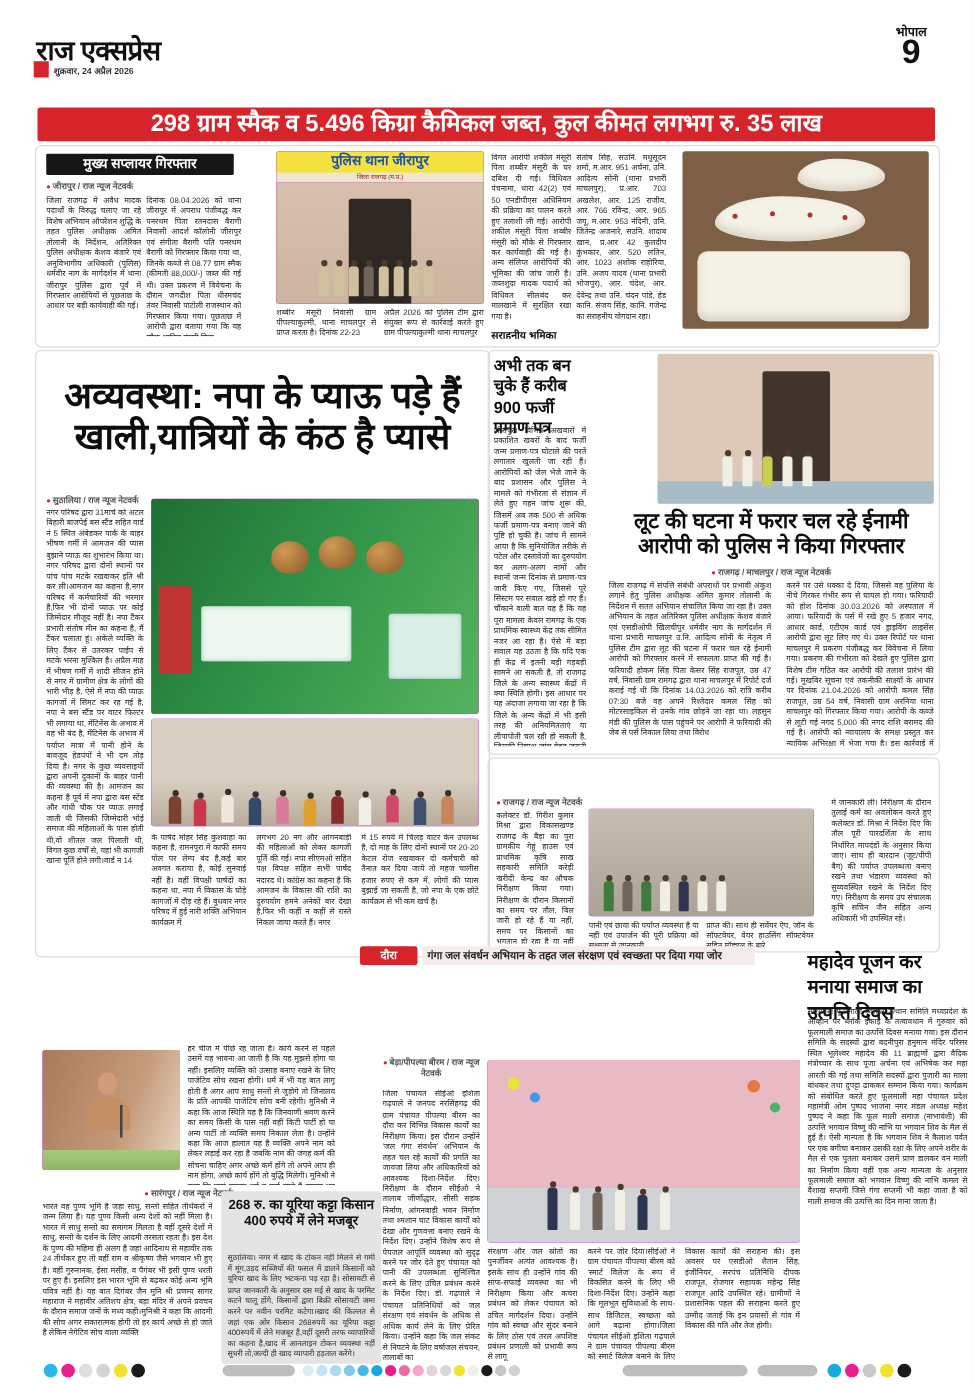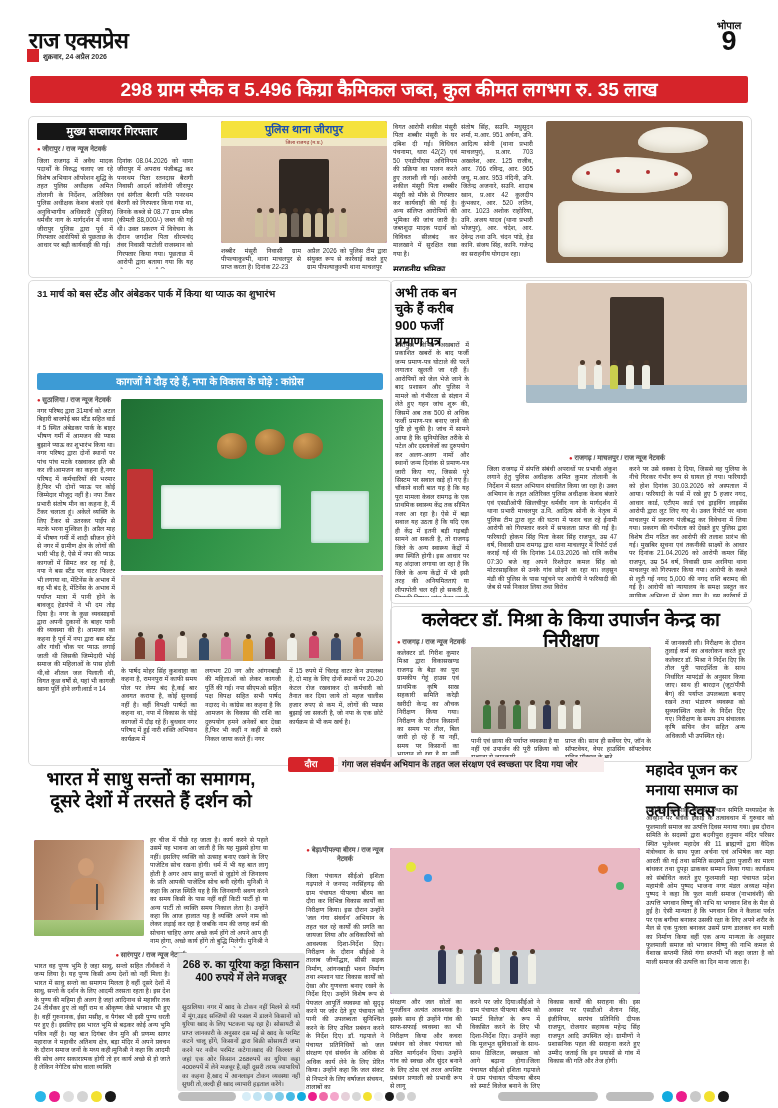--- a/index.html
+++ b/index.html
@@ -9,21 +9,21 @@
   
   .mast-logo{left:29px;top:24px;font-size:22px;font-weight:bold;color:#111;letter-spacing:-0.5px;}
   .mast-redsq{left:27px;top:49px;width:12px;height:13px;background:#d6242a;}
   .mast-date{left:43px;top:52px;font-size:7px;font-weight:bold;color:#333;}
   .mast-bar{left:96px;top:51px;width:654px;height:11px;background:#d6242a;text-align:right;}
   .mast-url{font-size:8px;font-weight:bold;color:#fff;line-height:11px;padding-right:6px;display:inline-block;}
   .mast-title{left:150px;top:4px;width:478px;text-align:center;font-size:38px;font-weight:bold;color:#0c0c0c;letter-spacing:-1px;}
   .mast-city{right:26px;top:18px;width:46px;text-align:center;font-size:10px;font-weight:bold;color:#111;}
   .mast-page{right:26px;top:28px;width:46px;text-align:center;font-size:27px;font-weight:bold;color:#111;line-height:1;}
   
-  .banner{left:30px;top:76px;width:718px;height:27px;background:#d6242a;color:#fff;text-align:center;
+  .banner{left:30px;top:86px;width:718px;height:27px;background:#d6242a;color:#fff;text-align:center;
           font-size:19px;font-weight:bold;line-height:27px;border-radius:2px;}
   
   .storybox{border:1px solid #dcdcdc;border-radius:5px;}
   
   .flagbar{background:#161616;color:#fff;text-align:center;font-size:11px;font-weight:bold;line-height:17px;border-radius:1px;}
   .byline{font-size:6.8px;font-weight:bold;color:#555;white-space:nowrap;overflow:hidden;}
   .byline::before{content:"● ";color:#d6242a;font-size:6px;}
   .byline.wrap{white-space:normal;text-align:center;}
   .bcol{font-size:6.3px;line-height:1.34;text-align:justify;color:#2b2b2b;overflow:hidden;}
   .subhead-red{font-size:8.5px;font-weight:bold;color:#111;border-bottom:1.5px solid #d6242a;display:inline-block;margin:2px 0 1px 0;}
@@ -126,22 +126,21 @@
         <div class="pdot" style="left:14px;top:14px;"></div>
           <div class="pdot" style="left:44px;top:12px;"></div>
         <div class="pdot" style="left:74px;top:13px;"></div>
           <div class="pdot" style="left:102px;top:15px;"></div>
       </div>
       <div class="packet" style="left:12px;top:80px;width:170px;height:56px;border-radius:8px;"></div>
     </div>
   </div>
 
   <div class="abs storybox" style="left:28px;top:280px;width:362px;height:484px;">
-    <div class="abs kicker" style="left:8px;top:6px;width:348px;">31 मार्च को बस स्टैंड और अंबेडकर पार्क में किया था प्याऊ का शुभारंभ</div>
-    <div class="abs bluebar" style="left:8px;top:92px;width:346px;height:17px;">कागजों मे दौड़ रहे हैं, नपा के विकास के घोड़े : कांग्रेस</div>
+    <div class="abs hl" style="left:6px;top:20px;width:350px;font-size:29px;line-height:1.13;text-align:center;">अव्यवस्था: नपा के प्याऊ पड़े हैं खाली,यात्रियों के कंठ है प्यासे</div>
     <div class="abs byline" style="left:8px;top:114px;width:170px;">सुठालिया / राज न्यूज नेटवर्क</div>
     <div class="abs bcol" style="left:8px;top:126px;width:78px;height:350px;">नगर परिषद द्वारा 31मार्च को अटल बिहारी बाजपेई बस स्टैंड सहित वार्ड नं 5 स्थित अंबेडकर पार्क के बाहर भीषण गर्मी में आमजन की प्यास बुझाने प्याऊ का शुभारंभ किया था।नगर परिषद द्वारा दोनों स्थानों पर पांच पांच मटके रखवाकर इति श्री कर ली।आमजन का कहना है,नगर परिषद में कर्मचारियों की भरमार है,फिर भी दोनों प्याऊ पर कोई जिम्मेदार मौजूद नहीं है। नपा टैंकर प्रभारी संतोष मीन का कहना है, मैं टैंकर चलाता हूं। अकेले व्यक्ति के लिए टैंकर से उतरकर पाईप से मटके भरना मुश्किल है। अप्रैल माह में भीषण गर्मी में शादी सीजन होने से नगर में ग्रामीण क्षेत्र के लोगों की भारी भीड़ है, ऐसे में नपा की प्याऊ कागजों में सिमट कर रह गई है, नपा ने बस स्टैंड पर वाटर फिल्टर भी लगाया था, मेंटिनेंस के अभाव में वह भी बंद है, मेंटिनेंस के अभाव में पर्याप्त मात्रा में पानी होने के बावजूद हेडपंपों ने भी दम तोड़ दिया है। नगर के कुछ व्यवसाइयों द्वारा अपनी दुकानों के बाहर पानी की व्यवस्था की है। आमजन का कहना है पूर्व में नपा द्वारा बस स्टेंड और गांधी चौक पर प्याऊ लगाई जाती थी जिसकी जिम्मेदारी भोई समाज की महिलाओं के पास होती थी,वो शीतल जल पिलाती थी, विगत कुछ वर्षों से, यहां भी कागजी खाना पूर्ति होने लगी।वार्ड न 14</div>
 
     <div class="photo" style="left:92px;top:118px;width:262px;height:172px;">
       <div class="pots-bg"></div>
       <div class="pots-flag" style="left:6px;top:70px;width:26px;height:70px;"></div>
       <div class="pot" style="left:96px;top:34px;"></div>
       <div class="pot" style="left:134px;top:30px;"></div>
       <div class="pot" style="left:172px;top:34px;"></div>
       <div class="pots-banner" style="left:40px;top:86px;width:120px;height:44px;"></div>
@@ -176,48 +175,47 @@
       <div class="ph-door" style="left:84px;top:14px;width:54px;height:88px;background:#40342c;"></div>
       <div class="loot-floor"></div>
       <div class="figrow" style="left:52px;bottom:14px;gap:8px;">
         <div class="fig white"></div>
           <div class="fig white"></div>
           <div class="fig yellow"></div>
         <div class="fig white"></div>
           <div class="fig white"></div>
       </div>
     </div>
+    <div class="abs hl" style="left:95px;top:126px;width:262px;font-size:17px;line-height:1.2;text-align:center;">लूट की घटना में फरार चल रहे ईनामी आरोपी को पुलिस ने किया गिरफ्तार</div>
     <div class="abs byline" style="left:98px;top:172px;width:256px;text-align:center;">राजगढ़ / माचलपुर / राज न्यूज नेटवर्क</div>
     <div class="abs bcol" style="left:96px;top:184px;width:130px;height:132px;">जिला राजगढ़ में संपत्ति संबंधी अपराधों पर प्रभावी अंकुश लगाने हेतु पुलिस अधीक्षक अमित कुमार तोलानी के निर्देशन में सतत अभियान संचालित किया जा रहा है। उक्त अभियान के तहत अतिरिक्त पुलिस अधीक्षक केशव बंजारे एवं एसडीओपी खिलचीपुर धर्मवीर नाग के मार्गदर्शन में थाना प्रभारी माचलपुर उ.नि. आदित्य सोनी के नेतृत्व में पुलिस टीम द्वारा लूट की घटना में फरार चल रहे ईनामी आरोपी को गिरफ्तार करने में सफलता प्राप्त की गई है। फरियादी होकम सिंह पिता केसर सिंह राजपूत, उम्र 47 वर्ष, निवासी ग्राम रामगढ़ द्वारा थाना माचलपुर में रिपोर्ट दर्ज कराई गई थी कि दिनांक 14.03.2026 को रात्रि करीब 07:30 बजे वह अपने रिश्तेदार कमल सिंह को मोटरसाइकिल से उनके गांव छोड़ने जा रहा था। लहसुन मंडी की पुलिस के पास पहुंचने पर आरोपी ने फरियादी की जेब से पर्स निकाल लिया तथा विरोध</div>
     <div class="abs bcol" style="left:238px;top:184px;width:118px;height:132px;">करने पर उसे धक्का दे दिया, जिससे वह पुलिया के नीचे गिरकर गंभीर रूप से घायल हो गया। फरियादी को होश दिनांक 30.03.2026 को अस्पताल में आया। फरियादी के पर्स में रखे हुए 5 हजार नगद, आधार कार्ड, एटीएम कार्ड एवं ड्राइविंग लाइसेंस आरोपी द्वारा लूट लिए गए थे। उक्त रिपोर्ट पर थाना माचलपुर में प्रकरण पंजीबद्ध कर विवेचना में लिया गया। प्रकरण की गंभीरता को देखते हुए पुलिस द्वारा विशेष टीम गठित कर आरोपी की तलाश प्रारंभ की गई। मुखबिर सूचना एवं तकनीकी साक्ष्यों के आधार पर दिनांक 21.04.2026 को आरोपी कमल सिंह राजपूत, उम्र 54 वर्ष, निवासी ग्राम अरनिया थाना माचलपुर को गिरफ्तार किया गया। आरोपी के कब्जे से लूटी गई नगद 5,000 की नगद राशि बरामद की गई है। आरोपी को न्यायालय के समक्ष प्रस्तुत कर न्यायिक अभिरक्षा में भेजा गया है। इस कार्रवाई में थाना प्रभारी उ.नि. आदित्य सोनी, सउनि राकेश सिंह, प्र.आर. अवधेश, आरक्षक गोविन्द जाट एवं अनिल का विशेष योगदान रहा।</div>
   </div>
 
   <div class="abs storybox" style="left:390px;top:606px;width:360px;height:154px;">
-    <div class="abs hl" style="left:4px;top:3px;width:352px;font-size:19px;line-height:1.1;text-align:center;">कलेक्टर डॉ. मिश्रा के किया उपार्जन केन्द्र का निरीक्षण</div>
     <div class="abs byline" style="left:6px;top:30px;width:120px;">राजगढ़ / राज न्यूज नेटवर्क</div>
     <div class="abs bcol" style="left:6px;top:42px;width:62px;height:106px;">कलेक्टर डॉ. गिरीश कुमार मिश्रा द्वारा विकासखण्ड राजगढ़ के बैड़ा का पुरा ग्रामकीय गेहूं हाउस एवं प्राथमिक कृषि साख सहकारी समिति करेड़ी खरीदी केन्द्र का औचक निरीक्षण किया गया। निरीक्षण के दौरान किसानों का समय पर तौल, बिल जारी हो रहे हैं या नहीं, समय पर किसानों का भुगतान हो रहा है या नहीं एवं किसानों के लिए उपार्जन केन्द्र पर</div>
 
     <div class="photo" style="left:80px;top:40px;width:180px;height:86px;">
       <div class="coll-bg"></div>
       <div class="figrow" style="left:12px;bottom:4px;gap:7px;">
         <div class="fig green"></div>
           <div class="fig dark"></div>
           <div class="fig green"></div>
         <div class="fig white"></div>
           <div class="fig navy"></div>
           <div class="fig white"></div>
           <div class="fig white"></div>
       </div>
     </div>
     <div class="abs caption" style="left:80px;top:130px;width:88px;height:21px;">पानी एवं छाया की पर्याप्त व्यवस्था है या नहीं एवं उपार्जन की पूरी प्रक्रिया को सूक्ष्मता से जानकारी</div>
     <div class="abs caption" style="left:174px;top:130px;width:86px;height:21px;">प्राप्त की। साथ ही सर्वेयर ऐप, जॉन के सॉफ्टवेयर, वेयर हाउसिंग सॉफ्टवेयर सहित मॉड्यूल के बारे</div>
     <div class="abs bcol" style="left:274px;top:32px;width:80px;height:118px;">में जानकारी ली। निरीक्षण के दौरान तुलाई कर्म का अवलोकन करते हुए कलेक्टर डॉ. मिश्रा ने निर्देश दिए कि तौल पूरी पारदर्शिता के साथ निर्धारित मापदंडों के अनुसार किया जाए। साथ ही बारदान (जूट/पीपी बैग) की पर्याप्त उपलब्धता बनाए रखने तथा भंडारण व्यवस्था को सुव्यवस्थित रखने के निर्देश दिए गए। निरीक्षण के समय उप संचालक कृषि सचिन जैन सहित अन्य अधिकारी भी उपस्थित रहे।</div>
   </div>
 
-  <div class="abs hl" style="left:32px;top:768px;width:238px;font-size:18.5px;line-height:1.2;text-align:center;">भारत में साधु सन्तों का समागम, दूसरे देशों में तरसते हैं दर्शन को</div>
   <div class="photo" style="left:34px;top:840px;width:110px;height:96px;">
     <div class="monk-bg"></div>
     <div class="monk-head" style="left:44px;top:18px;"></div>
     <div class="monk-body" style="left:36px;top:38px;"></div>
     <div class="mic" style="left:62px;top:44px;"></div>
     <div class="monk-table"></div>
   </div>
   <div class="abs bcol" style="left:150px;top:836px;width:118px;height:112px;">हर चीज में पीछे रह जाता है। कार्य करने से पहले उसमें यह भावना आ जाती है कि यह मुझसे होगा या नहीं। इसलिए व्यक्ति को उत्साह बनाए रखने के लिए पाजेटिव सोच रखना होगी। धर्म में भी यह बात लागू होती है अगर आप साधु सन्तों से जुड़ोगे तो जिनालय के प्रति आपकी पाजेटिव सोच बनी रहेगी। मुनिश्री ने कहा कि आज स्थिति यह है कि जिनवाणी श्रवण करने का समय किसी के पास नहीं वहीं किटी पार्टी हो या अन्य पार्टी तो व्यक्ति समय निकाल लेता है। उन्होंने कहा कि आज हालात यह है व्यक्ति अपने नाम को लेकर लड़ाई कर रहा है जबकि नाम की जगह कर्म की सोचना चाहिए अगर अच्छे कर्म होंगे तो अपने आप ही नाम होगा, अच्छे कार्य होंगे तो बुद्धि मिलेगी। मुनिश्री ने कहा कि जहां उसका धर्म व कर्म जाते हैं उसका धन वहीं जाता है।</div>
   <div class="abs byline wrap" style="left:34px;top:950px;width:234px;">सारंगपुर / राज न्यूज नेटवर्क</div>
   <div class="abs bcol" style="left:34px;top:962px;width:136px;height:130px;">भारत वह पुण्य भूमि है जहा साधु, सन्तो सहित तीर्थंकरों ने जन्म लिया है। यह पुण्य किसी अन्य देशों को नहीं मिला है। भारत में साधु सन्तो का समागम मिलता है वहीं दूसरे देशों में साधु, सन्तो के दर्शन के लिए आदमी तरसता रहता है। इस देश के पुण्य की महिमा ही अलग है जहां आदिनाथ से महावीर तक 24 तीर्थंकर हुए तो वहीं राम व श्रीकृष्ण जैसे भगवान भी हुए है। वहीं गुरुनानक, ईसा मसीह, व पैगंबर भी इसी पुण्य धरती पर हुए है। इसलिए इस भारत भूमि से बढ़कर कोई अन्य भूमि पवित्र नहीं है। यह बात दिगंबर जैन मुनि श्री प्रणम्य सागर महाराज ने महावीर अतिशय क्षेत्र, बड़ा मंदिर में अपने प्रवचन के दौरान समाज जनों के मध्य कही।मुनिश्री ने कहा कि आदमी की सोच अगर सकारात्मक होगी तो हर कार्य अच्छे से हो जाते है लेकिन नेगेटिव सोच वाला व्यक्ति</div>

